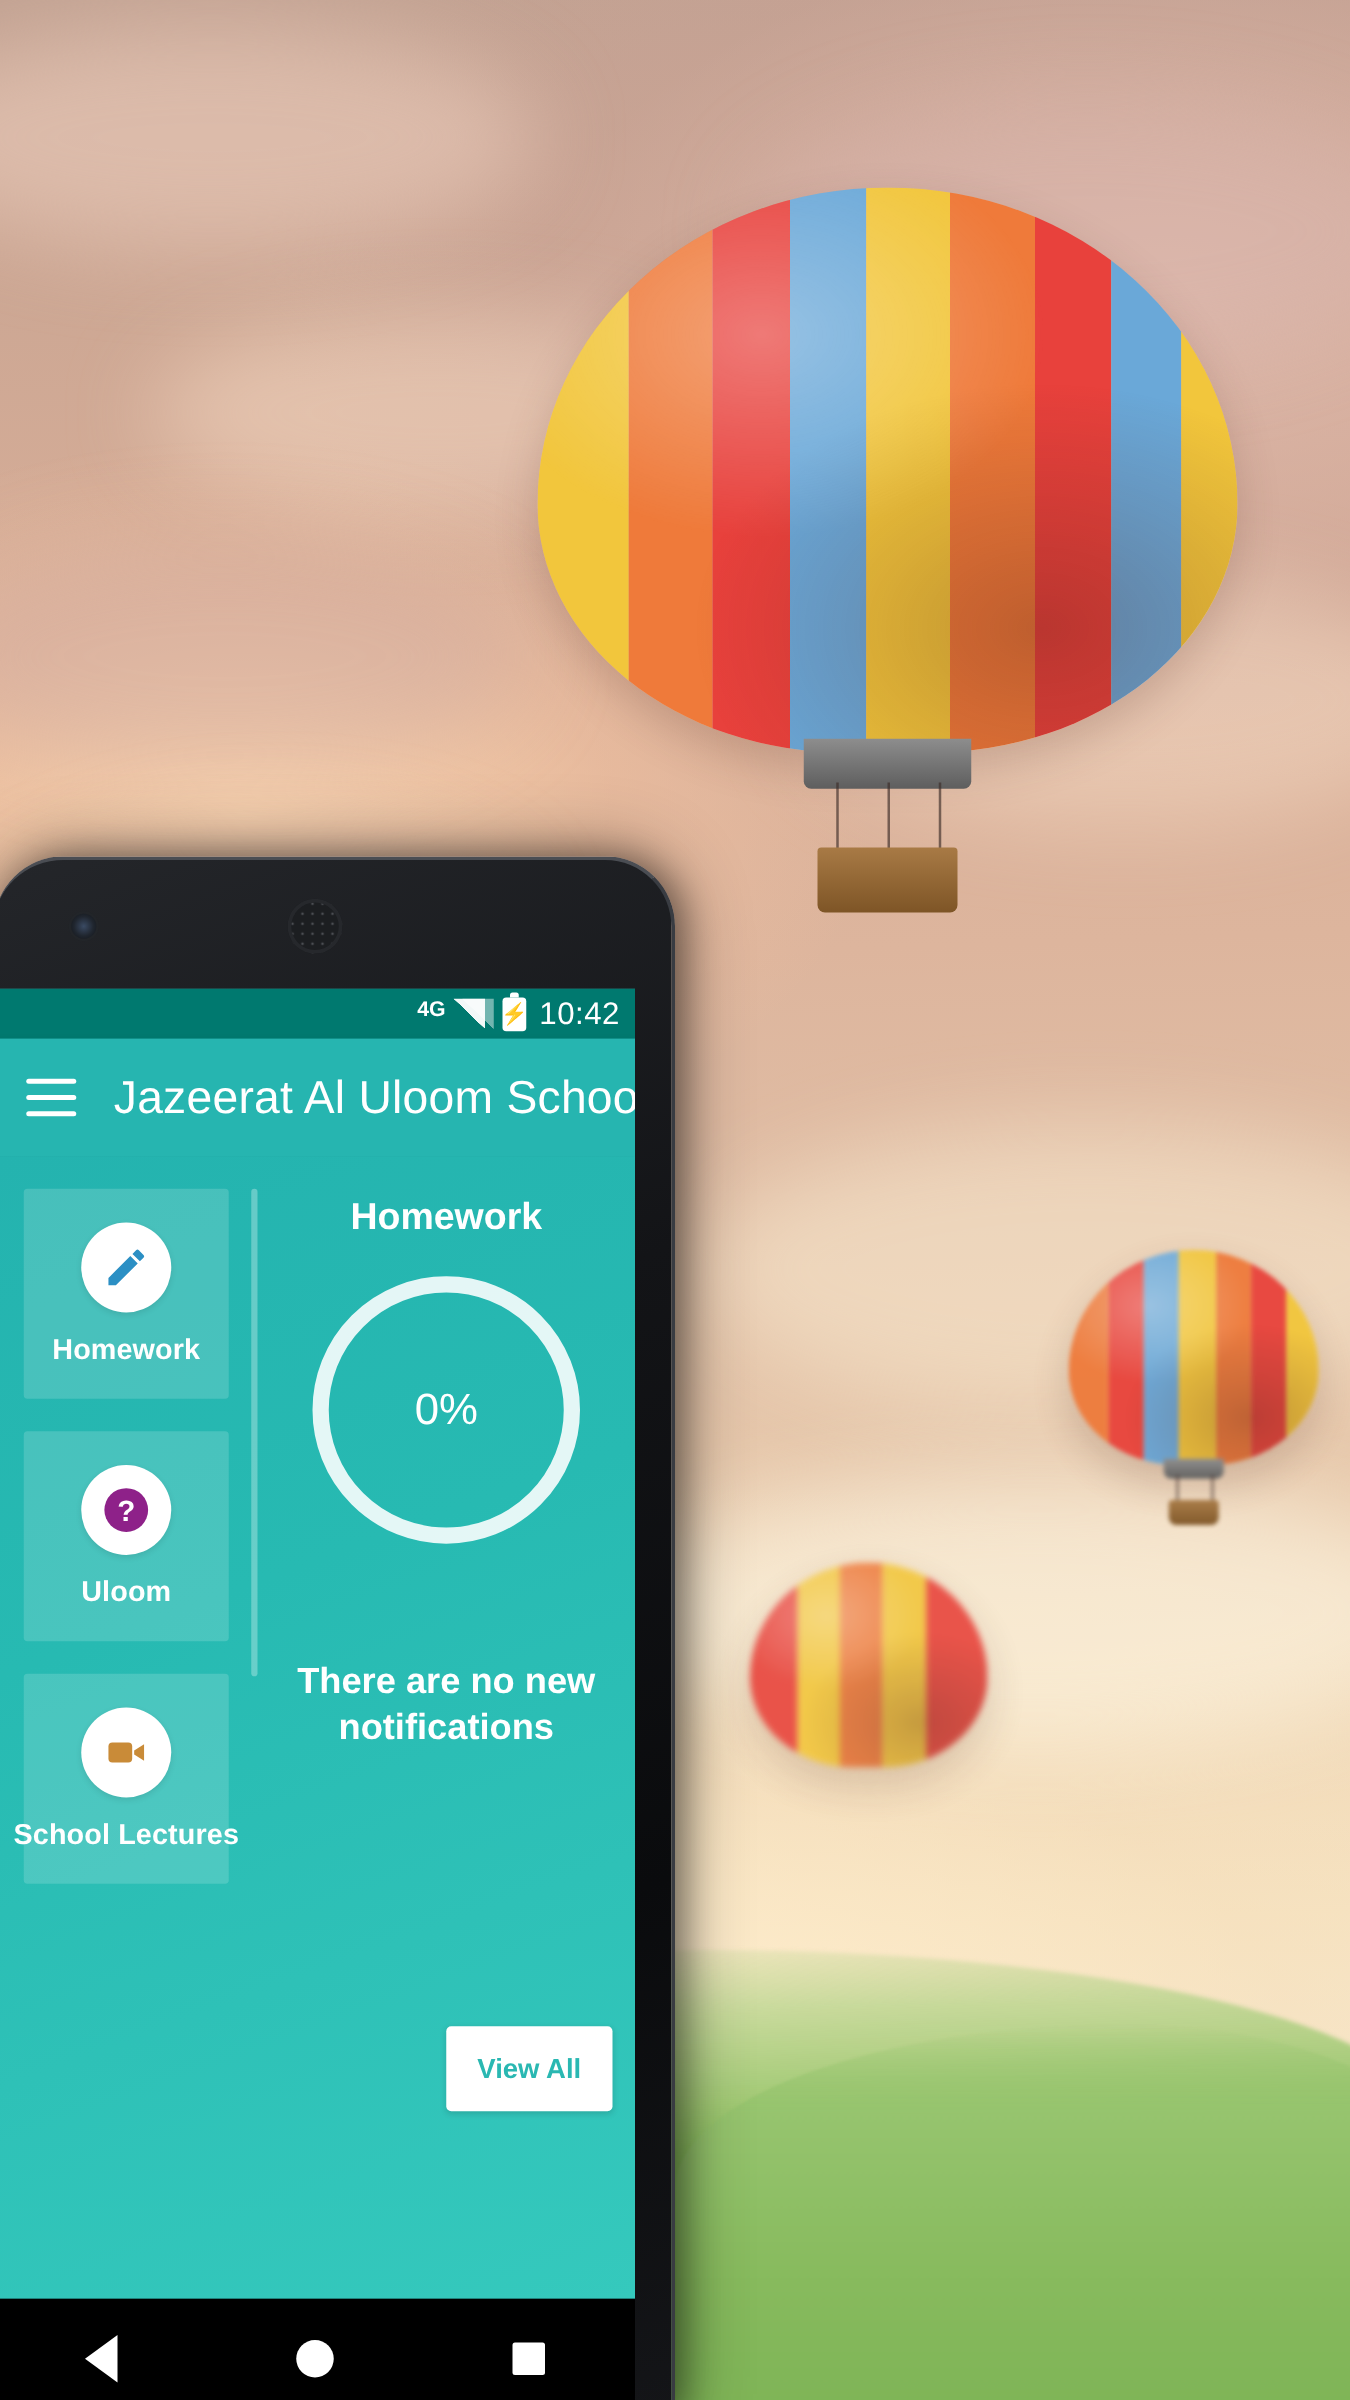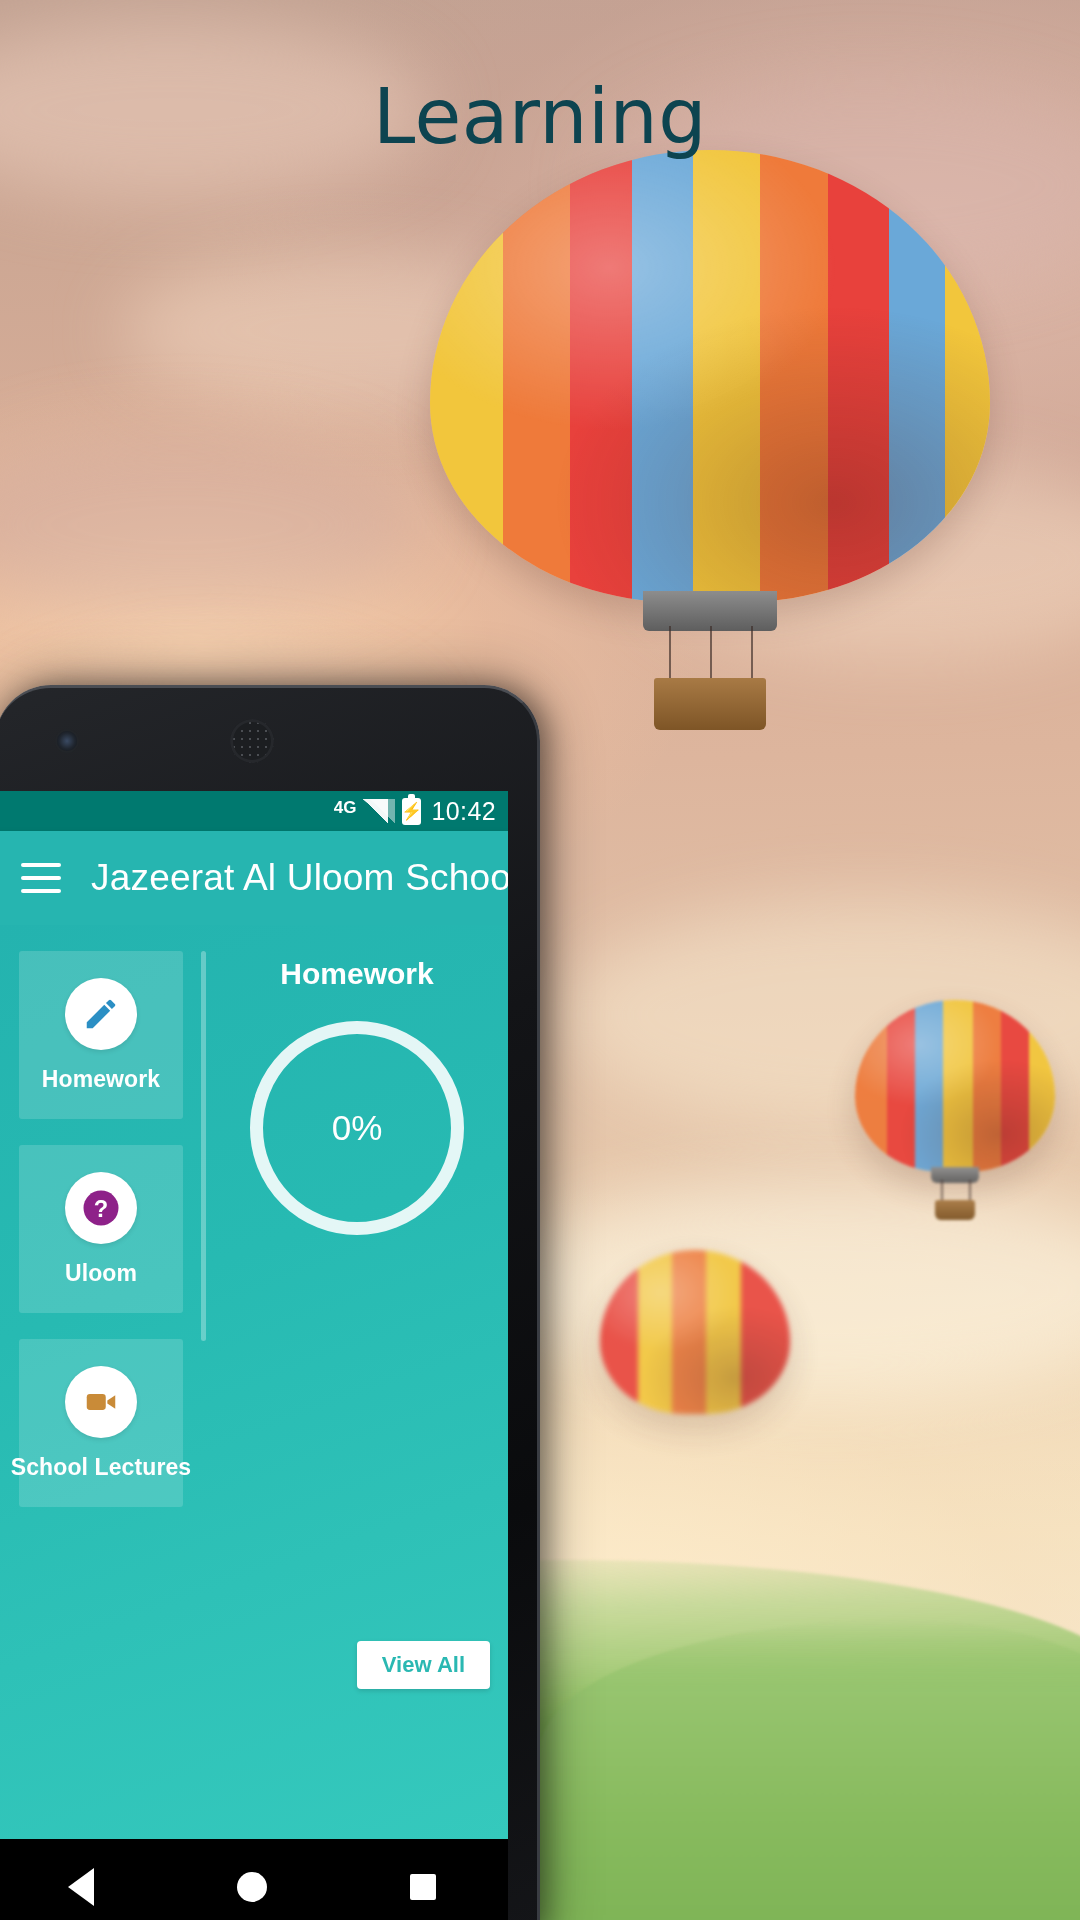--- a/index.html
+++ b/index.html
@@ -237,21 +237,21 @@
     color:#ffffff; font-size:35px; font-weight:400;
   }
   #notif {
     margin-top:92px; text-align:center; color:#ffffff;
     font-size:29px; font-weight:700; line-height:1.28; max-width:250px;
   }
   #view-all {
     position:absolute; right:18px; bottom:150px;
     background:#ffffff; color:#2ab8b2;
     border:none; border-radius:4px;
-    padding:11px 25px;
+    padding:21px 25px;
     font-size:22px; font-weight:700;
     font-family:"Liberation Sans", sans-serif;
     box-shadow:0 2px 5px rgba(0,0,0,0.14);
     cursor:pointer;
   }
 
   
   #nav-bar {
     position:absolute; left:0; bottom:0; width:513px; height:96px;
     background:#000000;
@@ -327,21 +327,20 @@
       <div class="gore" style="left:56%; width:18%; background:#f2c63c;"></div>
       <div class="gore" style="left:74%; width:26%; background:#e8443c;"></div>
     </div>
   </div>
 
   <div class="ground"></div>
   <div class="ground2"></div>
 </div>
 
 <div id="headline">
-  <span class="l2">Learning</span>
 </div>
 
 <div id="phone">
   <div id="phone-body"></div>
   <div id="phone-top">
     <div id="front-camera"></div>
     <div id="earpiece"></div>
   </div>
 
   <div id="screen">
@@ -404,20 +403,25 @@
       <div id="divider"></div>
 
       <div id="right-panel">
         <div id="hw-title">Homework</div>
 
         <div id="ring-wrap">
           <div id="ring"></div>
           <div id="ring-pct">0%</div>
         </div>
 
+        <div id="notif">
+          <span>There are no new</span>
+          <br>
+          <span>notifications</span>
+        </div>
 
         <button id="view-all">View All</button>
       </div>
 
     </div>
   </div>
 
   <div id="nav-bar">
     <span class="nav-btn">
         <span id="nav-back"></span>

